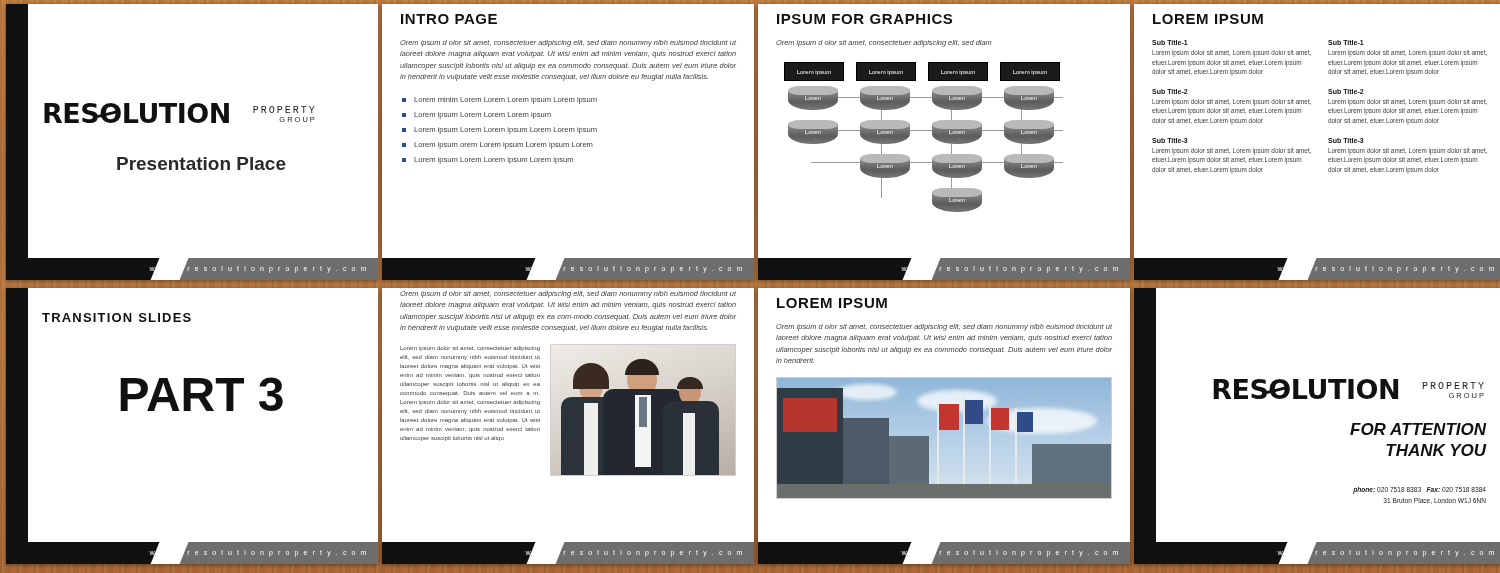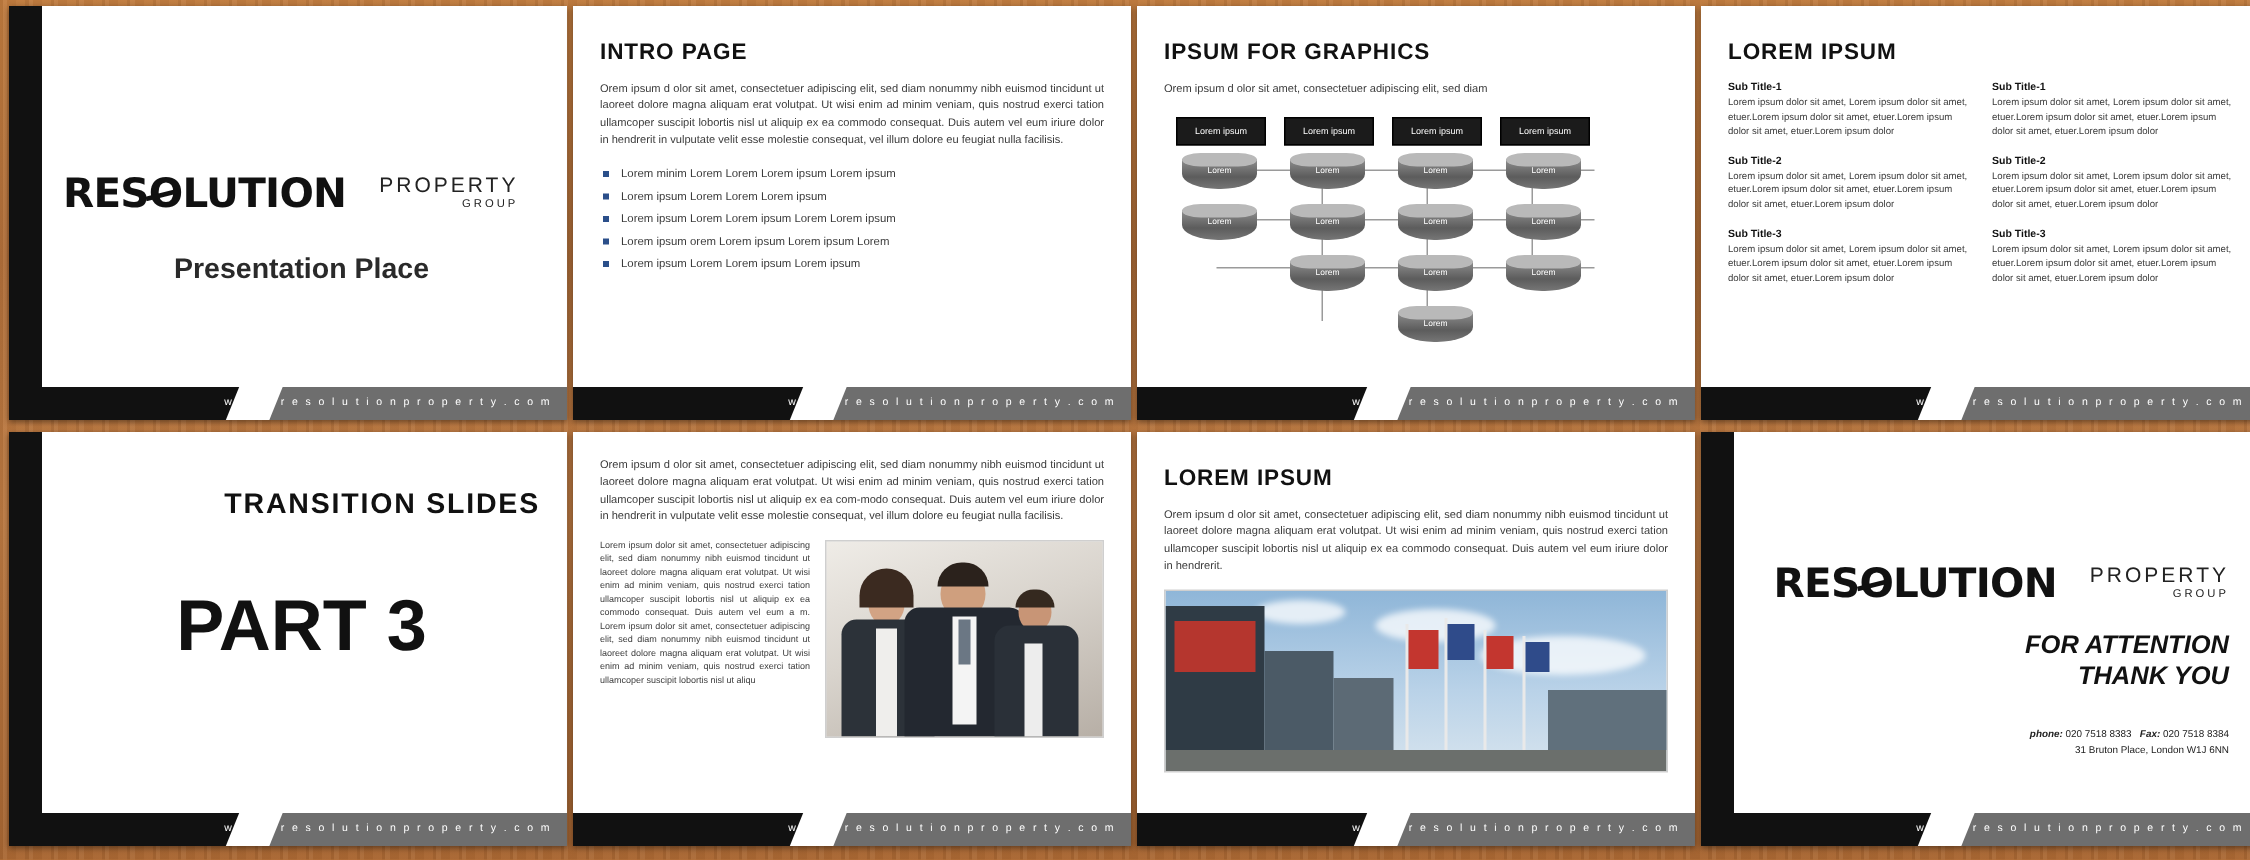--- a/index.html
+++ b/index.html
@@ -46,21 +46,21 @@
   .leftbar {
     position: absolute;
     left: 0; top: 0; bottom: 0;
     width: 22px;
     background: #111;
   }
   .content {
     position: absolute;
     left: 0; right: 0; top: 0; bottom: 0;
     box-sizing: border-box;
-    padding: 16px 18px 0 18px;
+    padding: 0 18px 0 18px;
   }
   .content.indent { padding-left: 36px; }
 
   
   .footer {
     position: absolute;
     left: 0; right: 0; bottom: 0;
     height: 22px;
     background: #111;
   }
@@ -103,20 +103,21 @@
     font-weight: bold;
     letter-spacing: 0.6px;
     color: #111;
     margin: 6px 0 10px 0;
   }
   .body-text {
     font-size: 7.4px;
     line-height: 1.55;
     color: #3b3b3b;
     text-align: justify;
+    font-style: italic;
   }
   ul.bullets {
     list-style: none;
     margin: 12px 0 0 0;
     padding: 0;
   }
   ul.bullets li {
     position: relative;
     font-size: 7.6px;
     color: #3b3b3b;
@@ -156,21 +157,21 @@
     position: absolute;
     left: -2px; top: 50%;
     width: 22px; height: 3px;
     background: #111;
     transform: translateY(-50%) rotate(-14deg);
   }
   .logo-sub {
     line-height: 1.1;
     padding-bottom: 3px;
   }
-  .logo-sub .l1 { font-size: 14px; letter-spacing: 2px; color: #222; }
+  .logo-sub .l1 { font-size: 10px; letter-spacing: 2px; color: #222; font-family: Liberation Mono, monospace; }
   .logo-sub .l2 { font-size: 7.5px; letter-spacing: 2px; color: #222; text-align: right; }
 
   .presentation-title {
     font-size: 19px;
     font-weight: bold;
     color: #2a2a2a;
     margin-top: 26px;
     text-align: center;
   }
 
@@ -237,24 +238,24 @@
   }
   .sub-body {
     font-size: 6.4px;
     line-height: 1.5;
     color: #3b3b3b;
     margin-bottom: 11px;
   }
 
   
   .transition-title {
-    font-size: 19px;
+    font-size: 13px;
     font-weight: bold;
     letter-spacing: 1.2px;
-    text-align: right;
+    text-align: left;
     color: #111;
     margin-top: 22px;
   }
   .part-big {
     font-size: 48px;
     font-weight: bold;
     text-align: center;
     color: #111;
     margin-top: 42px;
     letter-spacing: 0px;

